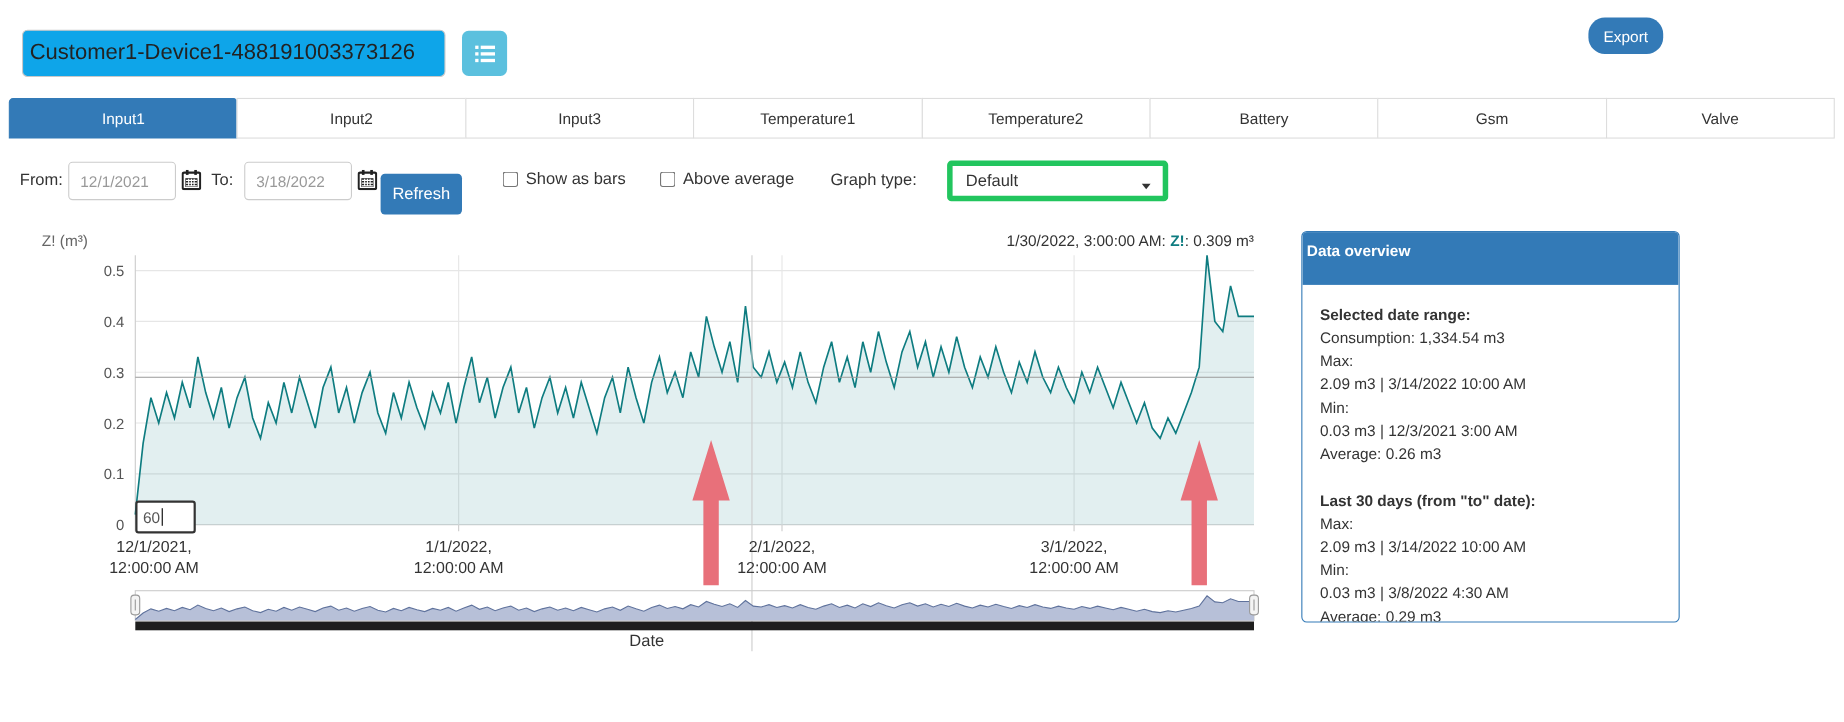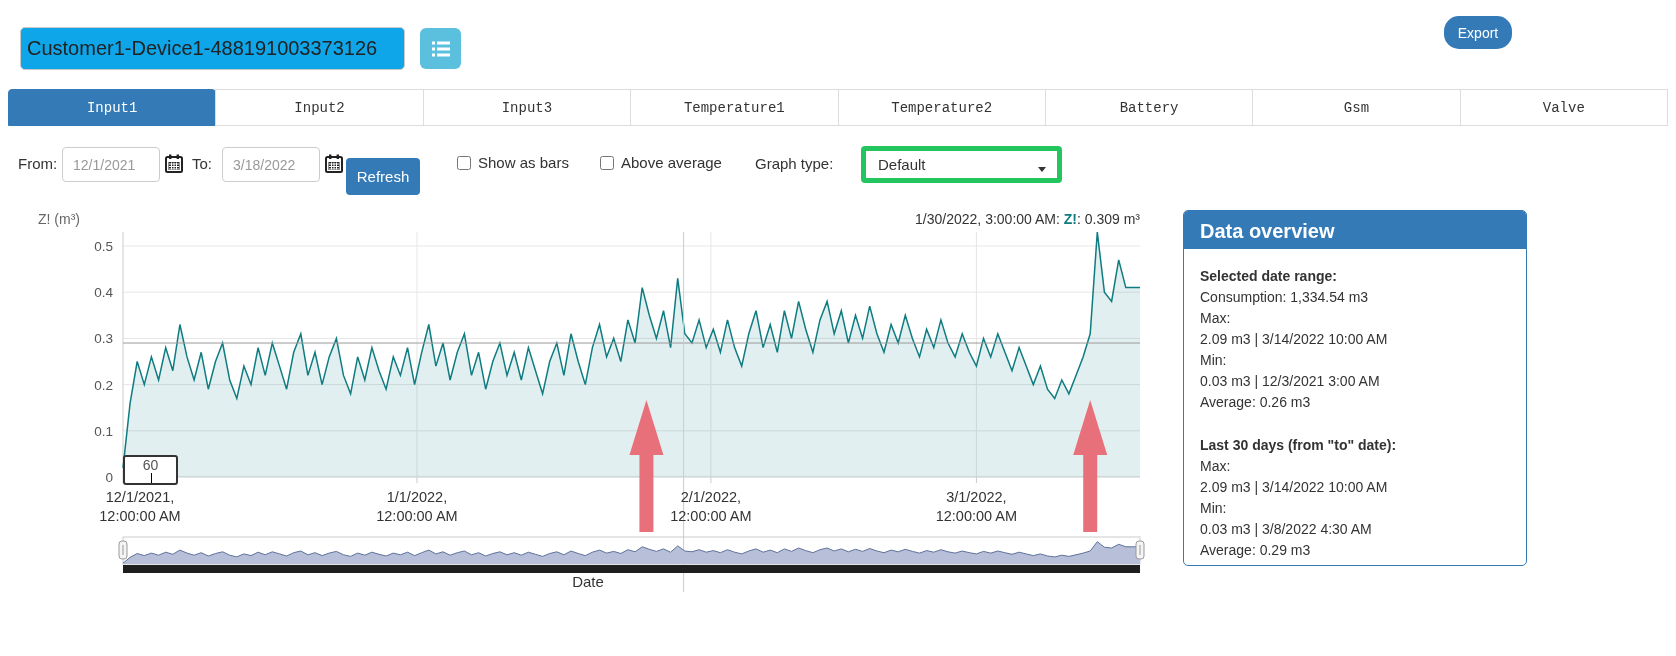--- a/index.html
+++ b/index.html
@@ -19,21 +19,21 @@
   .list-btn {
     left:420px; top:28px; width:41px; height:41px; border:none; border-radius:6px;
     background:#5bc0de; cursor:pointer; display:flex; align-items:center; justify-content:center;
   }
   .export-btn {
     left:1444px; top:16px; width:68px; height:33px; border:none; border-radius:15px;
     background:#337ab7; color:#fff; font-size:14px; cursor:pointer; font-family:"Liberation Sans",sans-serif;
   }
 
   
-  .tabs { left:8px; top:89px; width:1660px; height:37px; display:flex;font-family:Liberation Mono, monospace; }
+  .tabs { left:8px; top:89px; width:1660px; height:37px; display:flex; }
   .tab {
     flex:1; display:flex; align-items:center; justify-content:center;
     background:#fff; border:1px solid #ddd; margin-left:-1px;
     font-size:14px; color:#333; cursor:pointer;
   }
   .tab:first-child { margin-left:0; }
   .tab.active { background:#337ab7; border-color:#337ab7; color:#fff; border-radius:4px 4px 0 0; }
 
   
   .filters { left:0; top:146px; width:1676px; height:40px; }
@@ -59,32 +59,32 @@
   }
 
   
   .y-axis-title { left:38px; top:211px; font-size:14px; color:#666; }
   .chart-tooltip { top:211px; right:536px; font-size:14px; color:#333; white-space:nowrap;margin-left:34px; }
   .chart-tooltip .series { color:#0e7c80; font-weight:bold; }
   #chart-svg { position:absolute; left:0; top:225px; font-family:"Liberation Sans",sans-serif; }
   .zoom-box {
     left:123px; top:455px; width:55px; height:30px; background:#fff;
     border:2px solid #333; border-radius:3px; display:flex; align-items:center; padding:0 5px;
-    font-size:14px; color:#555;flex-direction:column;
+    font-size:14px; color:#555;
   }
   .zoom-box .caret { display:inline-block; width:1px; height:16px; background:#000; margin-left:1px; }
 
   
   .panel {
     left:1183px; top:210px; width:344px; height:356px;
     border:1px solid #337ab7; border-radius:5px; background:#fff; overflow:hidden;
   }
   .panel-header {
-    background:#337ab7; color:#fff; font-size:20px; font-weight:bold;
-    padding:9px 16px; height:38px;
+    background:#337ab7; color:#fff; font-size:14px; font-weight:bold;
+    padding:9px 4px; height:48px;
   }
   .panel-body { padding:17px 16px 0 16px; font-size:14px; line-height:21px; color:#333; }
   .panel-body .heading { font-weight:bold; }
   .sect2 { margin-top:22px; }
 </style>
 </head>
 <body>
 
 <input class="abs device-input" value="Customer1-Device1-488191003373126" style="">
 <button class="abs list-btn">

